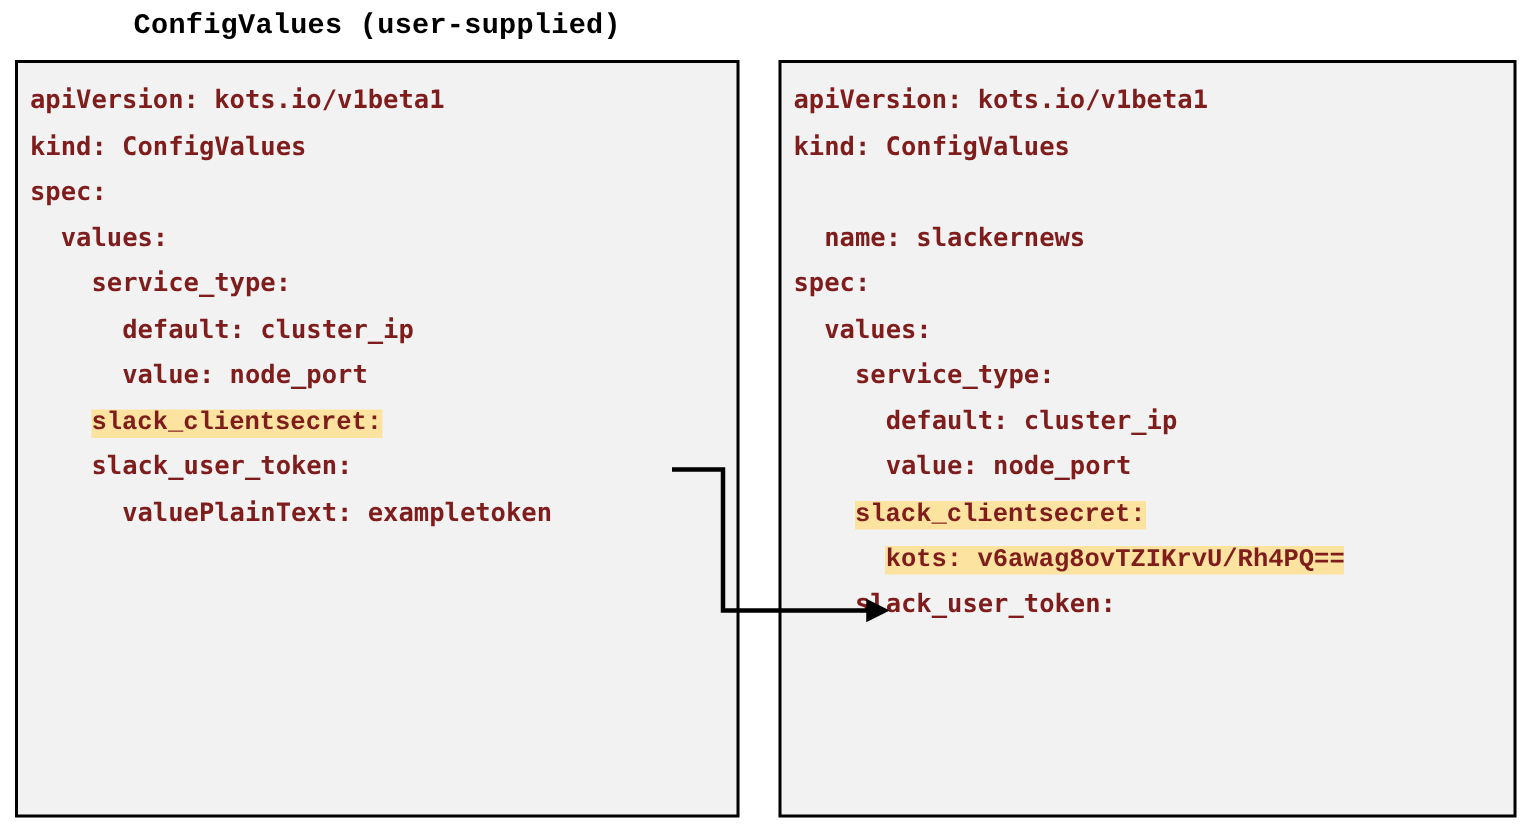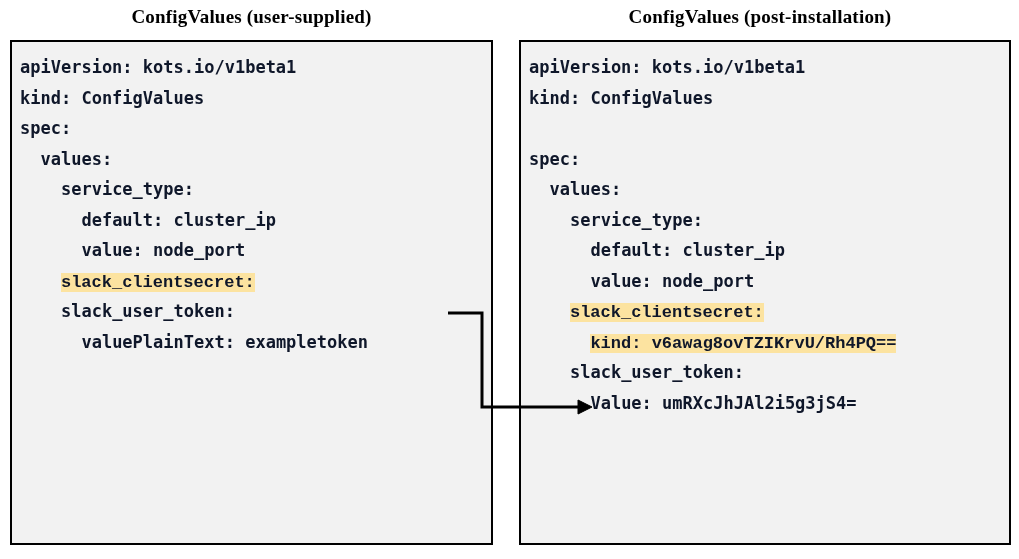--- a/index.html
+++ b/index.html
@@ -23,21 +23,21 @@
   }
   .panel-left  { left: 0px;   width: 503px; }
   .panel-right { left: 510px; width: 500px; }
 
   .panel-title {
     position: absolute;
     top: 6px;
     left: 0;
     width: 100%;
     text-align: center;
-    font-family: Liberation Serif, serif;
+    font-family: Liberation Mono, monospace;
     font-size: 19px;
     font-weight: bold;
     letter-spacing: 0.2px;
     color: #000000;
     white-space: nowrap;
   }
 
   .code-box {
     position: absolute;
     top: 40px;
@@ -56,21 +56,21 @@
     left: 8px;
     right: 0;
   }
 
   .code-line {
     height: 30.5px;
     line-height: 30.5px;
     font-family: "DejaVu Sans Mono", "Liberation Mono", monospace;
     font-size: 17px;
     font-weight: bold;
-    color: #0f172a;
+    color: #7f1d1d;
     white-space: pre;
   }
 
   .code-line > span.seg {
     white-space: pre;
   }
   .code-line > span.hl {
     background: #fce3a0;
     white-space: pre;
     font-family: Liberation Mono, monospace;
@@ -101,35 +101,35 @@
         <div class="code-line"><span class="seg">      </span><span class="seg">default: cluster_ip</span></div>
         <div class="code-line"><span class="seg">      </span><span class="seg">value: node_port</span></div>
         <div class="code-line"><span class="seg">    </span><span class="hl">slack_clientsecret:</span></div>
         <div class="code-line"><span class="seg">    </span><span class="seg">slack_user_token:</span></div>
         <div class="code-line"><span class="seg">      </span><span class="seg">valuePlainText: exampletoken</span></div>
       </div>
   </div>
 </div>
 
 <div class="panel panel-right">
-  <div class="panel-title">ConfigValues (post-installation)</div>
   <div class="code-box">
     <div class="code-lines">
         <div class="code-line"><span class="seg"></span><span class="seg">apiVersion: kots.io/v1beta1</span></div>
         <div class="code-line"><span class="seg"></span><span class="seg">kind: ConfigValues</span></div>
         <div class="code-line"><span class="seg">  </span></div>
+        <div class="code-line"><span class="seg">  </span><span class="seg">name: slackernews</span></div>
         <div class="code-line"><span class="seg"></span><span class="seg">spec:</span></div>
         <div class="code-line"><span class="seg">  </span><span class="seg">values:</span></div>
         <div class="code-line"><span class="seg">    </span><span class="seg">service_type:</span></div>
         <div class="code-line"><span class="seg">      </span><span class="seg">default: cluster_ip</span></div>
         <div class="code-line"><span class="seg">      </span><span class="seg">value: node_port</span></div>
         <div class="code-line"><span class="seg">    </span><span class="hl">slack_clientsecret:</span></div>
-        <div class="code-line"><span class="seg">      </span><span class="hl">kind: v6awag8ovTZIKrvU/Rh4PQ==</span></div>
+        <div class="code-line"><span class="seg">      </span><span class="hl">kots: v6awag8ovTZIKrvU/Rh4PQ==</span></div>
         <div class="code-line"><span class="seg">    </span><span class="seg">slack_user_token:</span></div>
-        <div class="code-line"><span class="seg">      </span><span class="seg">Value: umRXcJhJAl2i5g3jS4=</span></div>
+        <div class="code-line"><span class="seg">      </span></div>
       </div>
   </div>
 </div>
 
 <svg class="connector" width="1019" height="559" viewBox="0 0 1019 559">
   <polyline points="448,313 482,313 482,407 578,407" fill="none" stroke="#000000" stroke-width="3"></polyline>
   <polygon points="578,400 592,407 578,414" fill="#000000" stroke="#000000" stroke-width="1"></polygon>
 </svg>
 
 </body></html>

